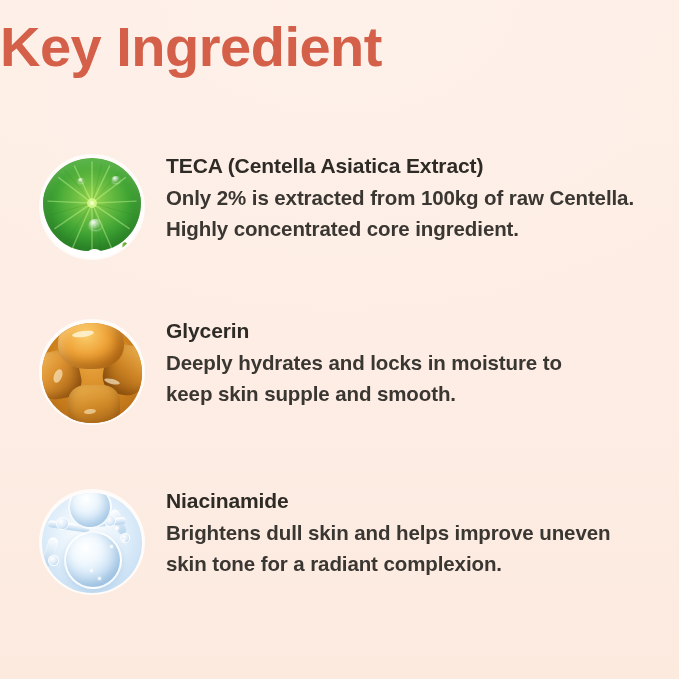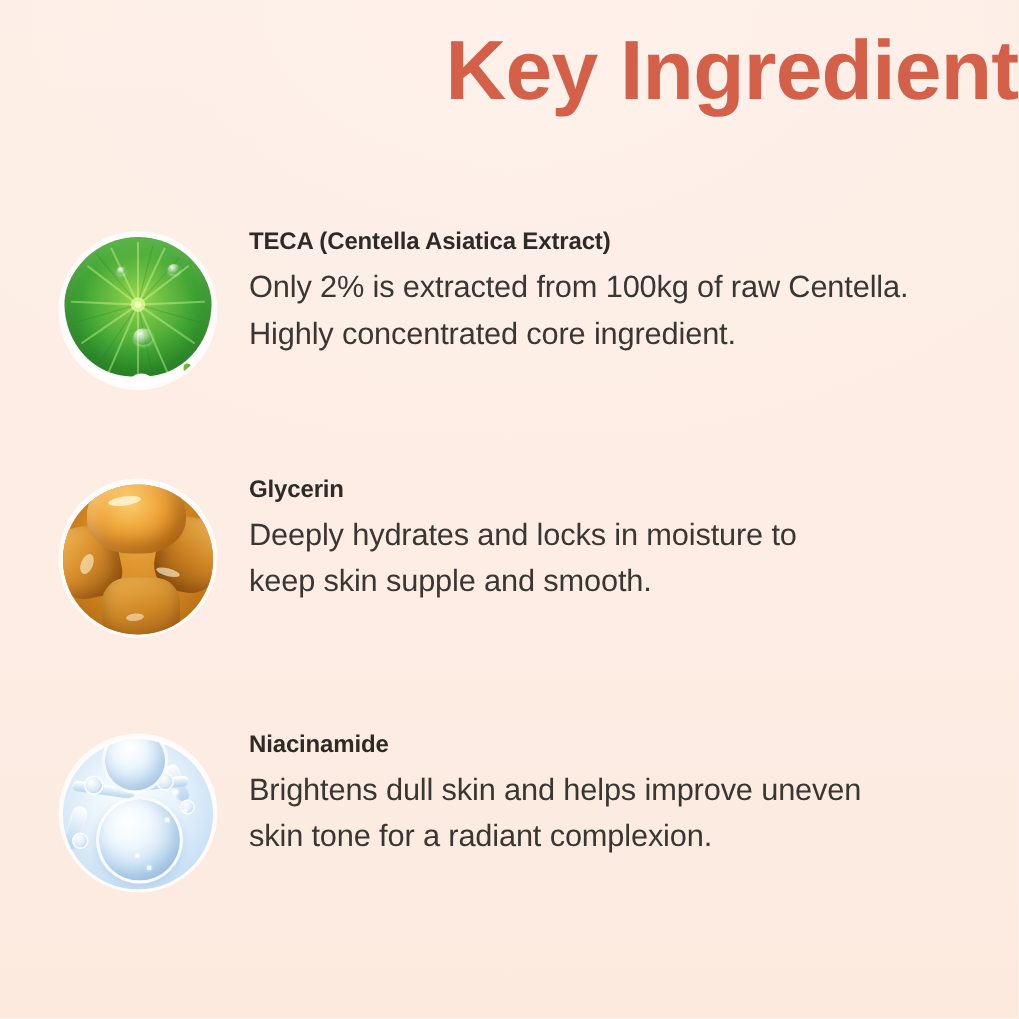--- a/index.html
+++ b/index.html
@@ -21,21 +21,21 @@
     height:679px;
     background:
       radial-gradient(ellipse 120% 80% at 50% 0%, #FEF1EA 0%, rgba(254,241,234,0) 60%),
       linear-gradient(180deg, #FDEFE6 0%, #FDEDE4 55%, #FCEADF 100%);
   }
 
   
   .title {
     position:absolute;
     top:12px; left:0; right:0;
-    text-align:right;
+    text-align:left;
     font-size:56px;
     font-weight:700;
     letter-spacing:-0.5px;
     color:#D4604A;
     line-height:1.25;
   }
 
   
   .row {
     position:absolute;
@@ -73,31 +73,31 @@
     overflow:hidden;
   }
 
   .text-col {
     flex:1 1 auto;
     padding-left:22px;
     padding-top:0px;
   }
 
   .ing-name {
-    font-size:16px;
+    font-size:21px;
     font-weight:700;
     color:#2E2A26;
     line-height:1.30;
     letter-spacing:-0.1px;
     margin-bottom:3px;
   }
 
   .ing-desc {
     font-size:20.5px;
-    font-weight:400;
+    font-weight:700;
     color:#3A3632;
     line-height:1.52;
     letter-spacing:-0.1px;
     white-space:pre-line;
   }
 
   
   .leaf-bg {
     position:absolute; inset:0;
     background:#FFFFFF;

